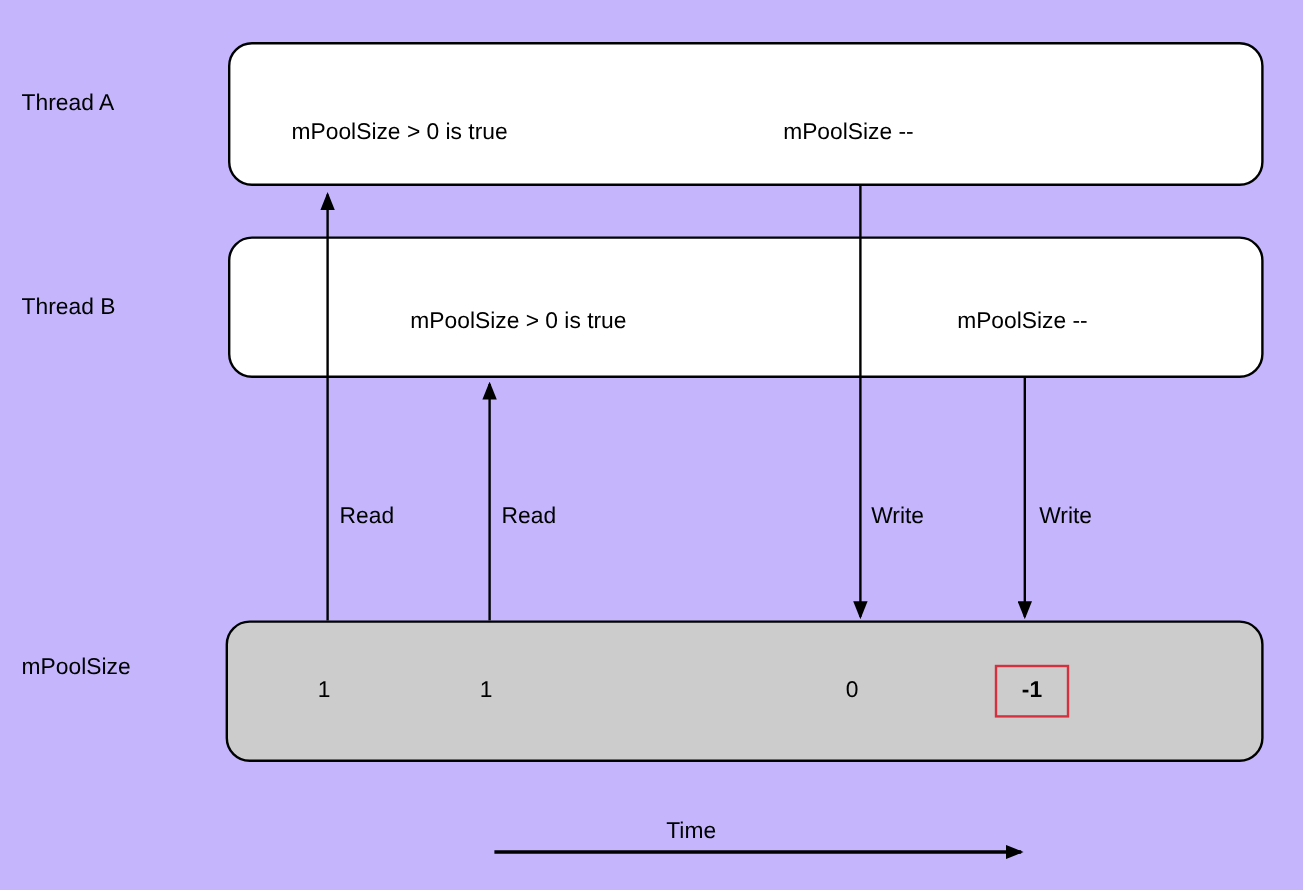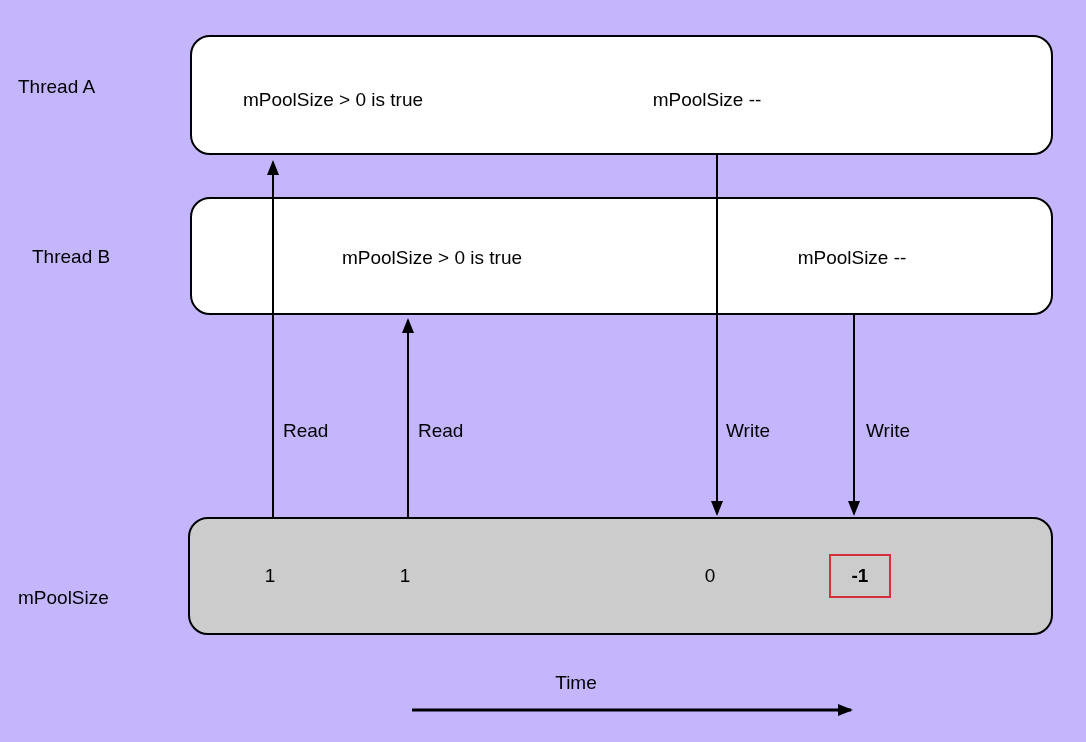--- a/index.html
+++ b/index.html
@@ -20,21 +20,21 @@
     background: #ffffff;
     box-sizing: border-box;
   }
   .box.gray { background: #cccccc; }
   .txt {
     position: absolute;
     font-size: 19px;
     line-height: 1;
     white-space: nowrap;
   }
-  .ctr { transform: translate(-50%, -50%); }
+  .ctr { transform: translate(-50%, -50%); margin-top: 11px; }
   .vctr { transform: translateY(-50%); }
   .overlay {
     position: absolute;
     left: 0; top: 0;
     width: 1086px; height: 742px;
     pointer-events: none;
   }
   .value-cell {
     position: absolute;
     font-size: 19px;
@@ -54,22 +54,22 @@
     font-size: 19px;
     font-weight: bold;
   }
 </style>
 </head>
 <body>
 
 <div class="canvas">
 
   <div class="txt vctr" style="left:18px; top:86px;">Thread A</div>
-  <div class="txt vctr" style="left:32px; top:256px;">Thread B</div>
-  <div class="txt vctr" style="left:18px; top:597px;">mPoolSize</div>
+  <div class="txt vctr" style="left:18px; top:256px;">Thread B</div>
+  <div class="txt vctr" style="left:18px; top:556px;">mPoolSize</div>
 
   <div class="box" style="left:190px; top:35px; width:863px; height:120px;">
     <span class="txt ctr" style="left:141px; top:62px;">mPoolSize &gt; 0 is true</span>
     <span class="txt ctr" style="left:515px; top:62px;">mPoolSize --</span>
   </div>
 
   <div class="box" style="left:190px; top:197px; width:863px; height:118px;">
     <span class="txt ctr" style="left:240px; top:58px;">mPoolSize &gt; 0 is true</span>
     <span class="txt ctr" style="left:660px; top:58px;">mPoolSize --</span>
   </div>

